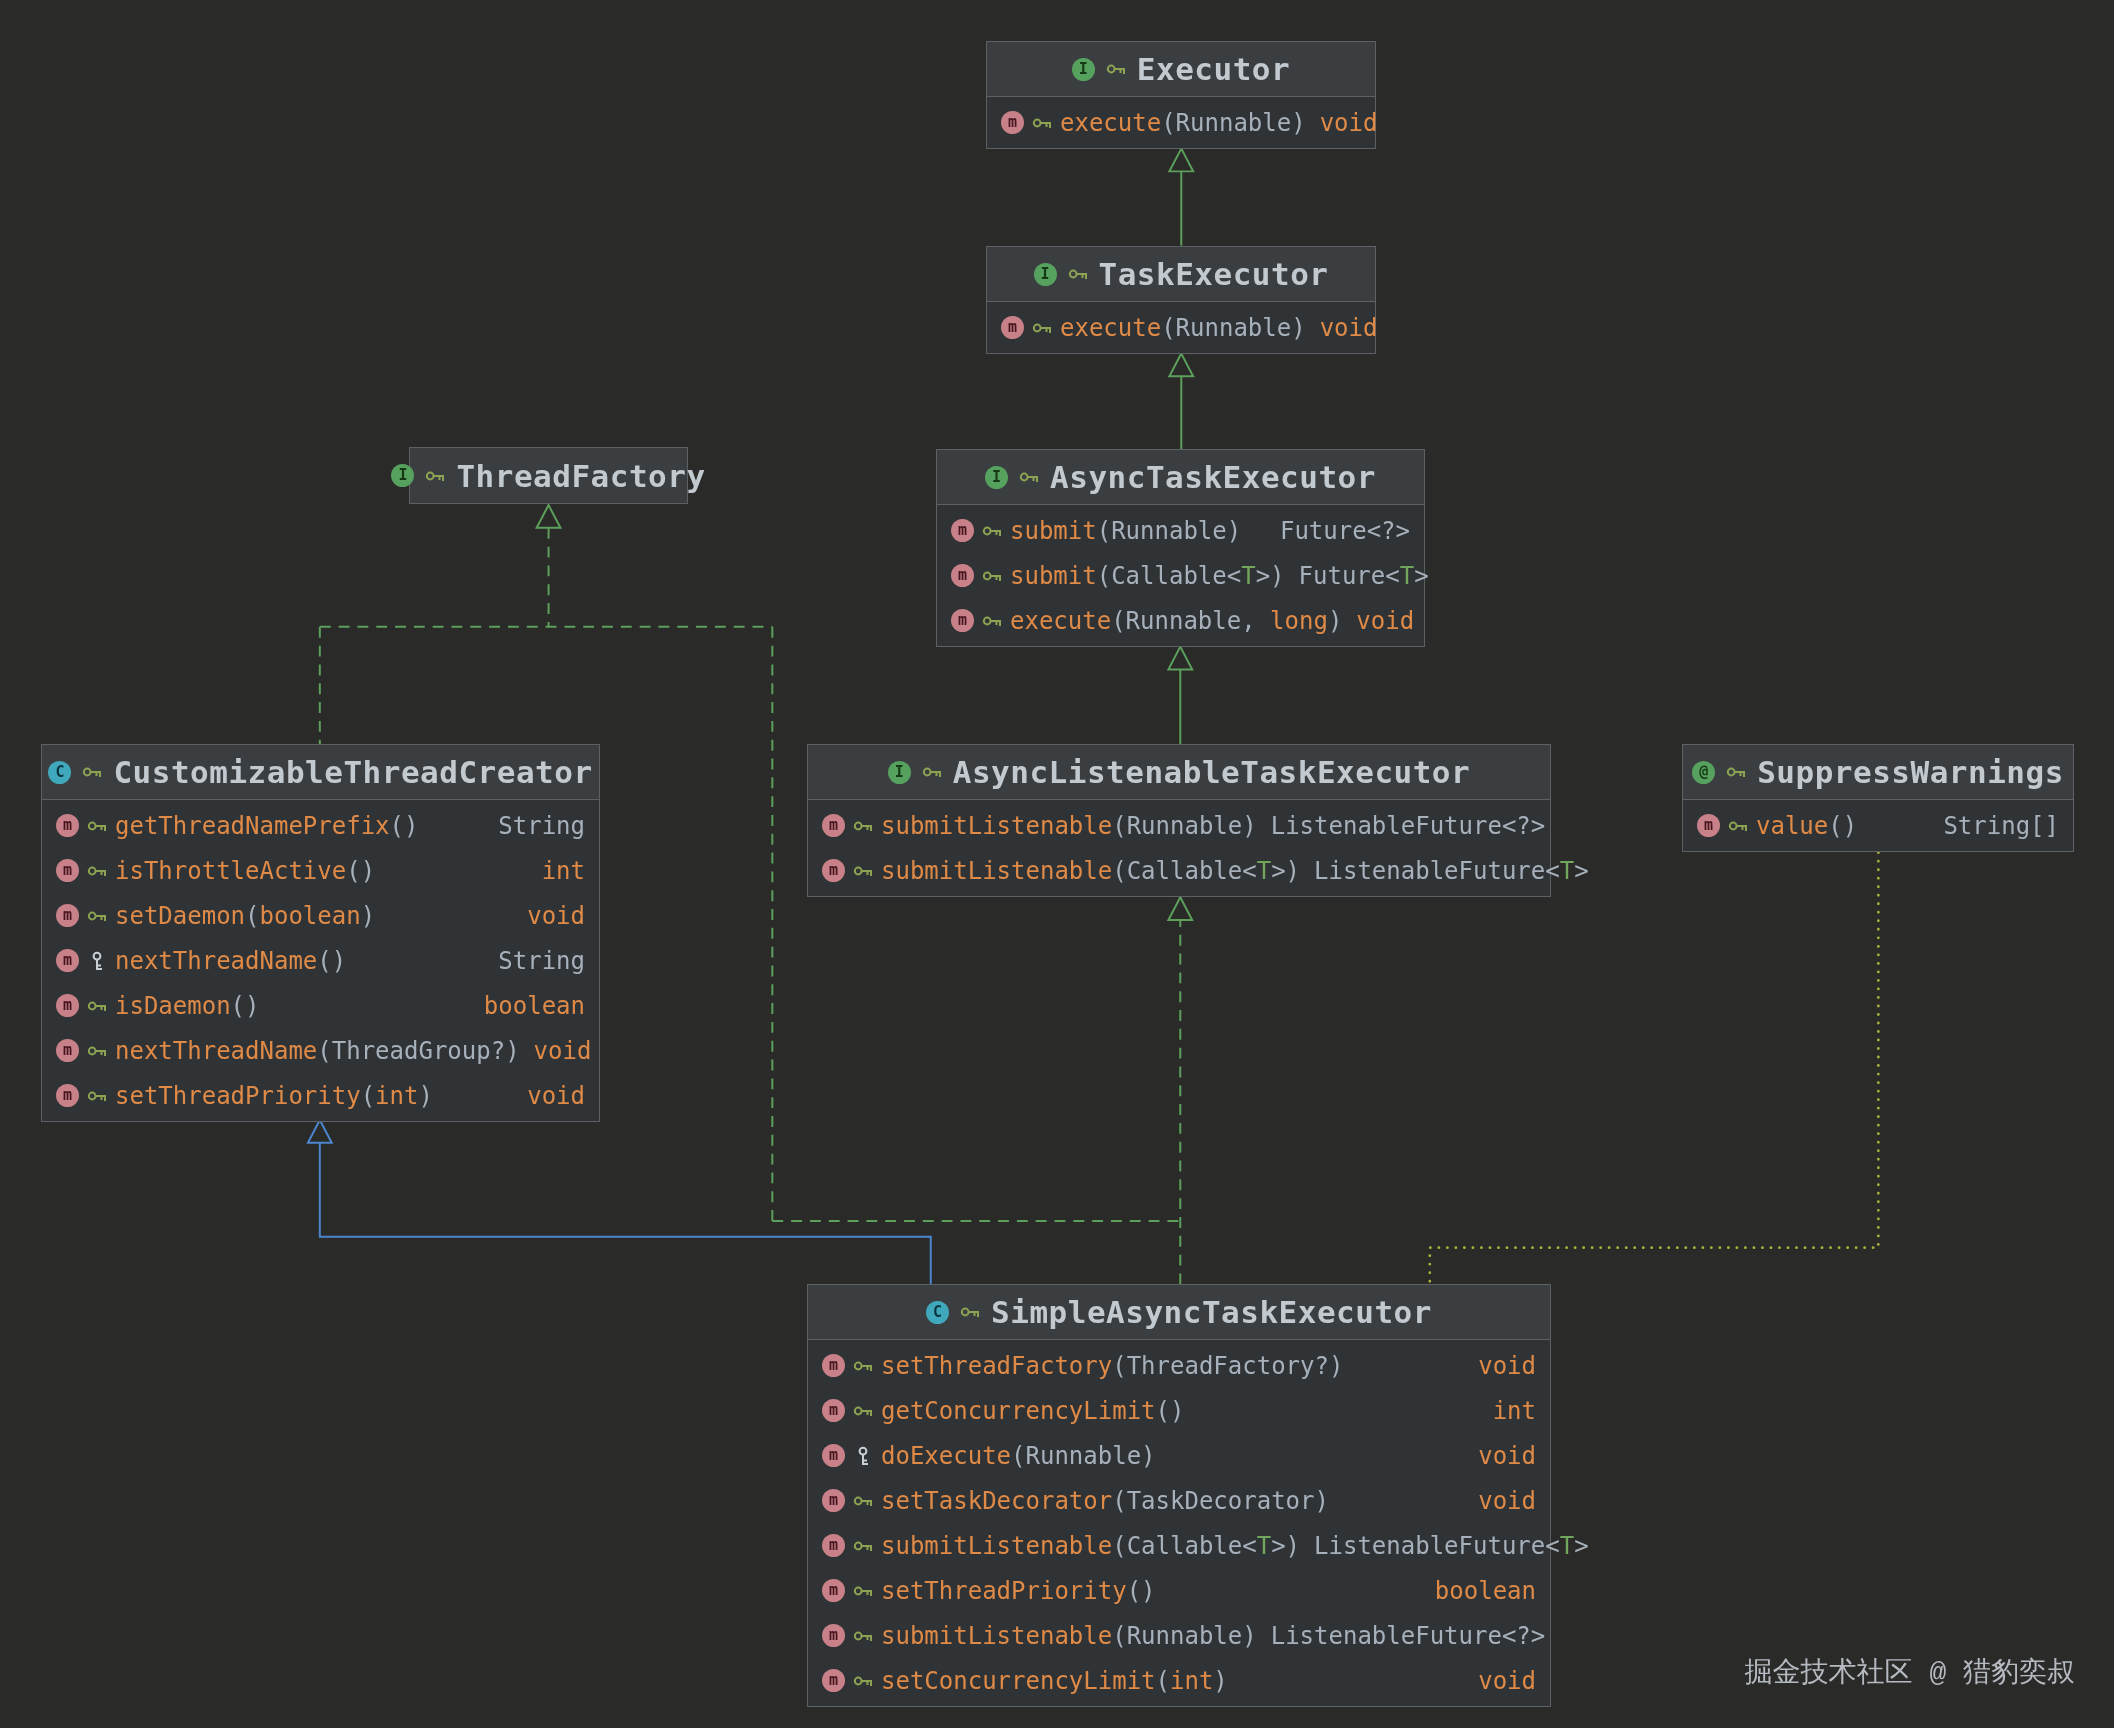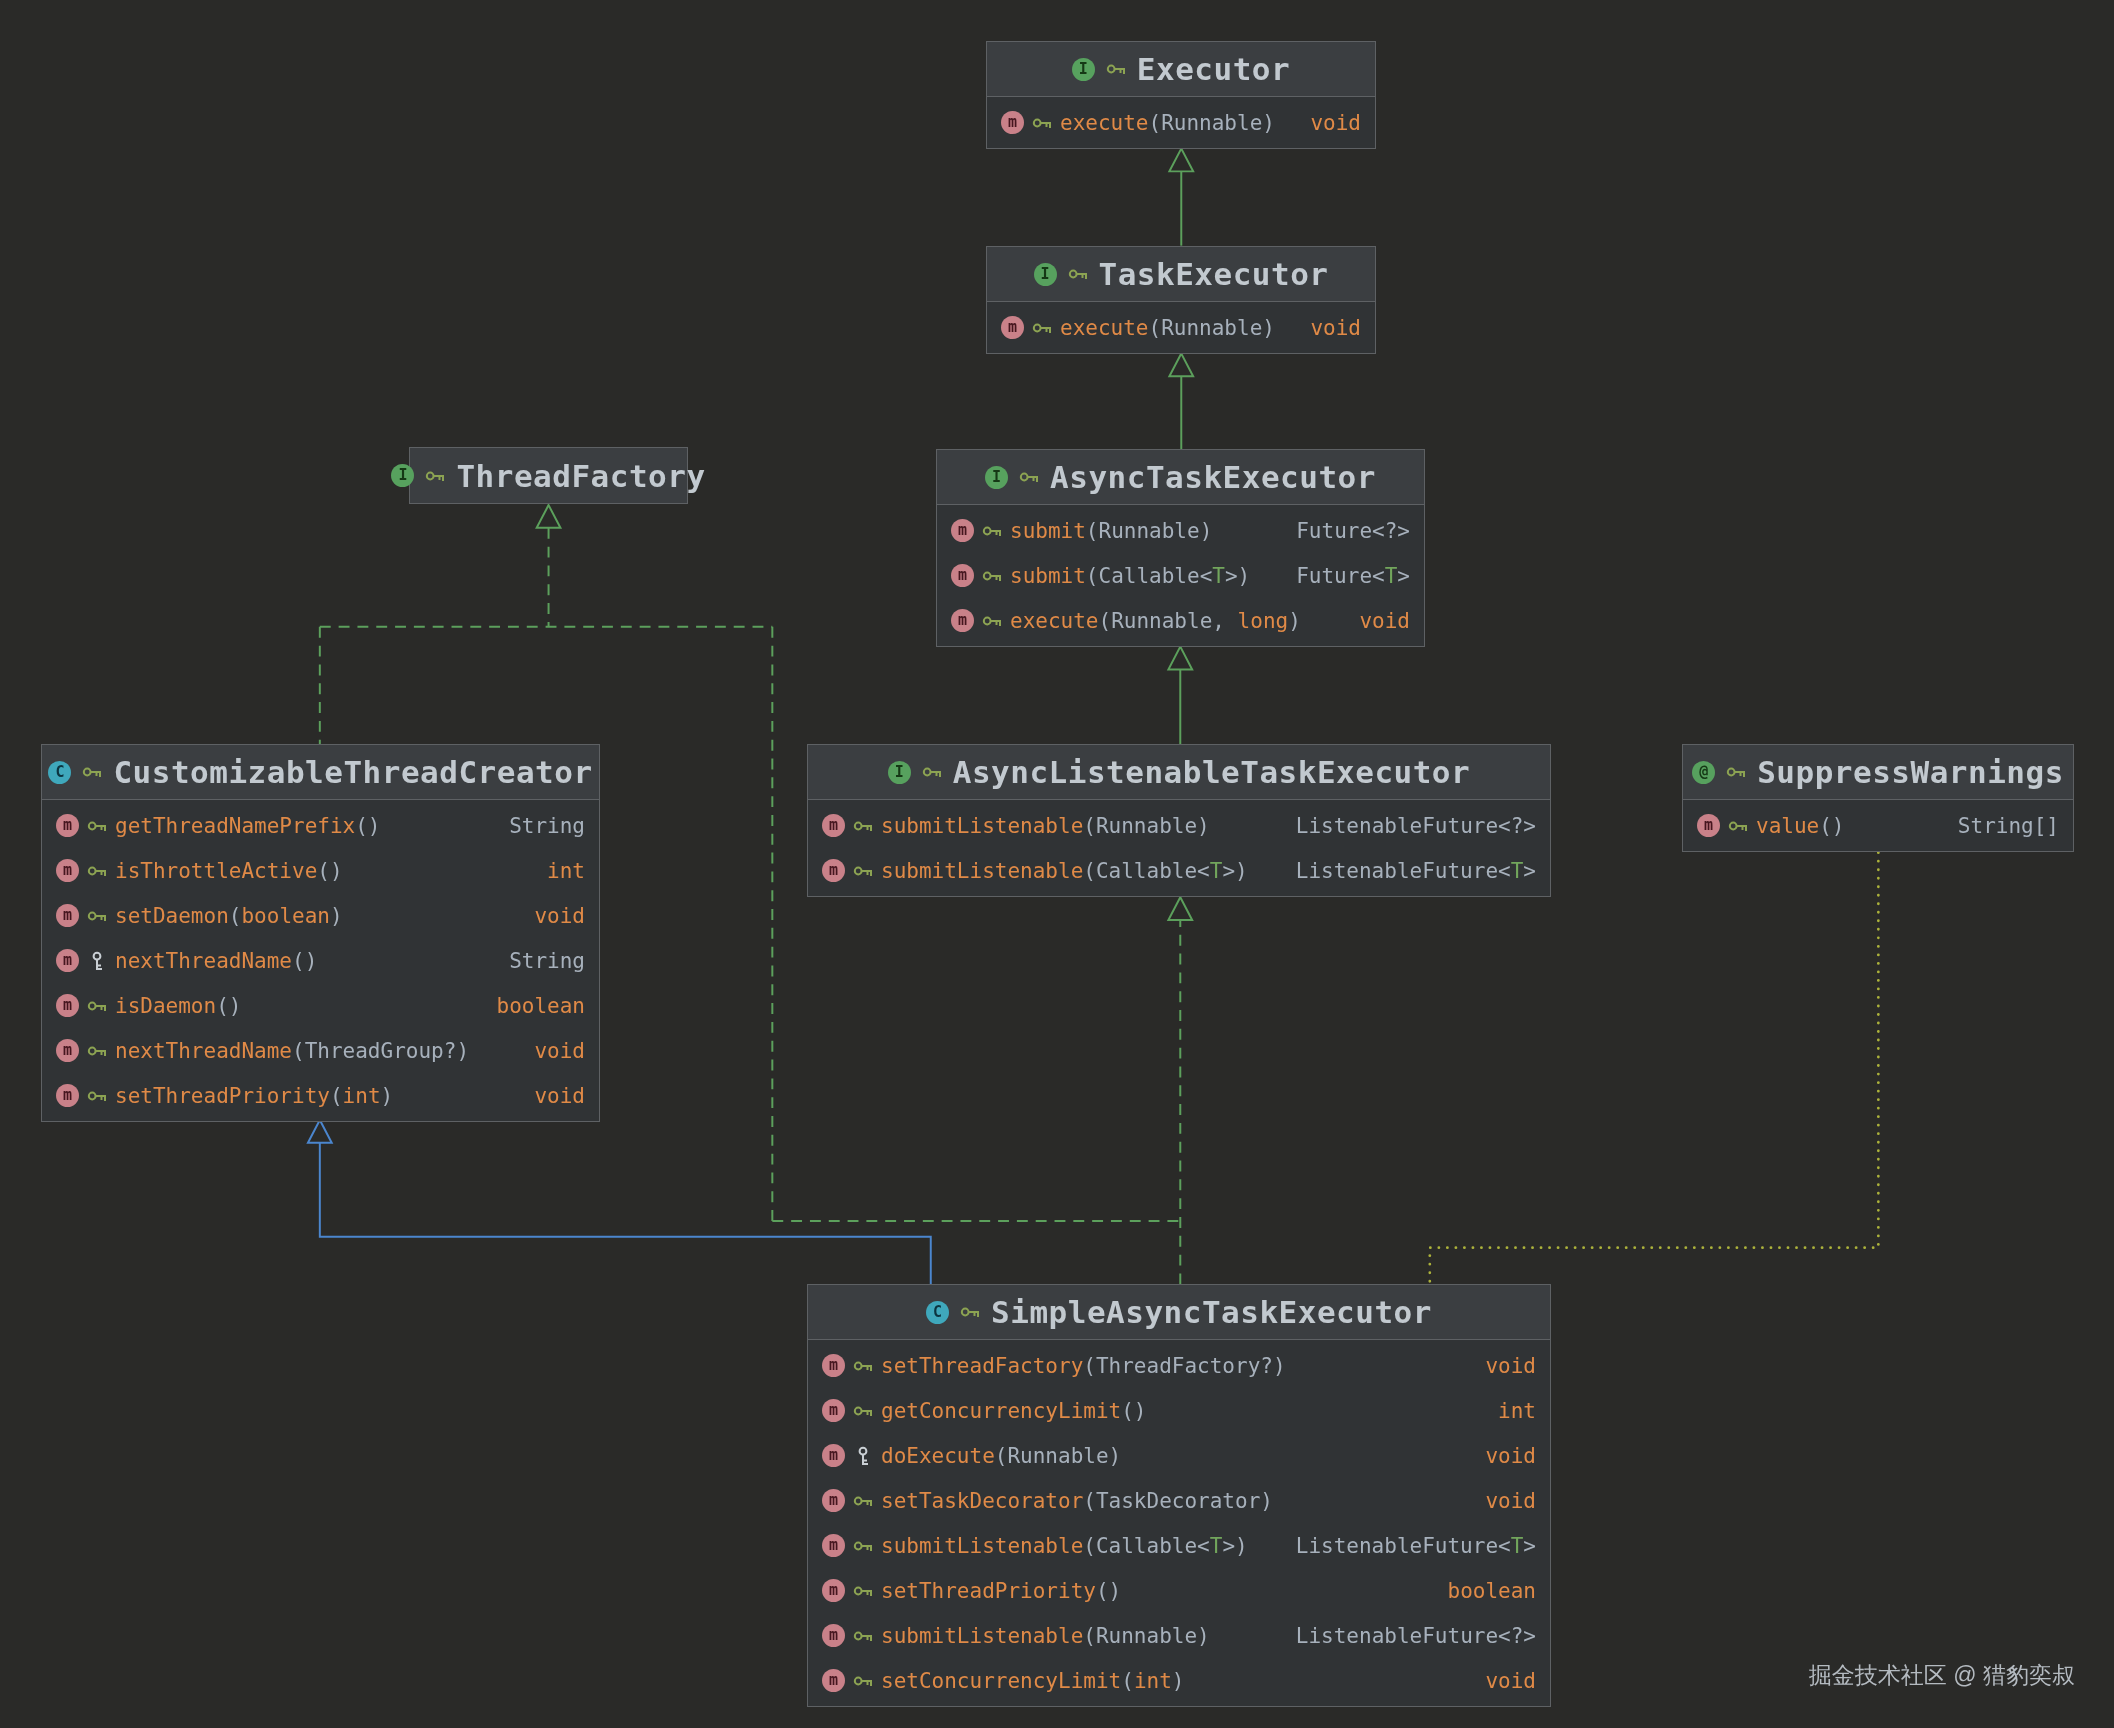--- a/index.html
+++ b/index.html
@@ -32,42 +32,42 @@
     padding:0 14px; white-space:nowrap;
   }
   .class-box.no-body .box-header { border-bottom:none; }
   .box-title { font-size:31px; font-weight:700; color:var(--title-fg,#C2C9CF); letter-spacing:0.5px; }
   .box-body { padding:3px 0; }
   .method-row {
     height:45px; display:flex; align-items:center; justify-content:space-between;
     padding:0 14px; gap:14px; white-space:nowrap;
   }
   .row-left { display:flex; align-items:center; gap:7px; white-space:nowrap; }
-  .sig, .row-ret { white-space:nowrap; font-size:21px; }
+  .sig, .row-ret { white-space:nowrap; font-size:24px; }
   .badge {
     width:23px; height:23px; border-radius:50%; flex:none;
     display:inline-flex; align-items:center; justify-content:center;
     font-size:15px; font-weight:700; line-height:1;
   }
   .badge-i { background:var(--icon-interface,#57A15E); color:#153815; }
   .badge-a { background:var(--icon-interface,#57A15E); color:#153815; }
   .badge-c { background:var(--icon-class,#3FA8BC); color:#0C3440; }
   .badge-m { background:var(--icon-method,#C98189); color:#46161F; }
   .keywrap { width:22px; height:22px; flex:none; display:inline-flex; }
   .key { width:22px; height:22px; fill:none; }
   .key-pub { stroke:var(--key-green,#8CA352); stroke-width:2; }
   .key-prot { stroke:var(--key-gray,#C9CFD4); stroke-width:2; }
   .tok-n { color:var(--c-name,#E08A47); }
   .tok-k { color:var(--c-name,#E08A47); }
   .tok-t { color:var(--c-type,#A7B1BC); }
   .tok-g { color:var(--c-gen,#72A65C); }
   .watermark {
     position:absolute; right:40px; bottom:38px; z-index:3;
-    font-size:23px; color:var(--watermark-fg,#B4BAC0);
-    font-family:Liberation Sans, sans-serif;
+    font-size:28px; color:var(--watermark-fg,#B4BAC0);
+    font-family:Liberation Mono, monospace;
   }
 </style>
 </head>
 <body>
 
 <div id="stage">
 
   <svg id="edges" width="2115" height="1729" viewBox="0 0 2136 1746">
 
     <g class="edge green">

